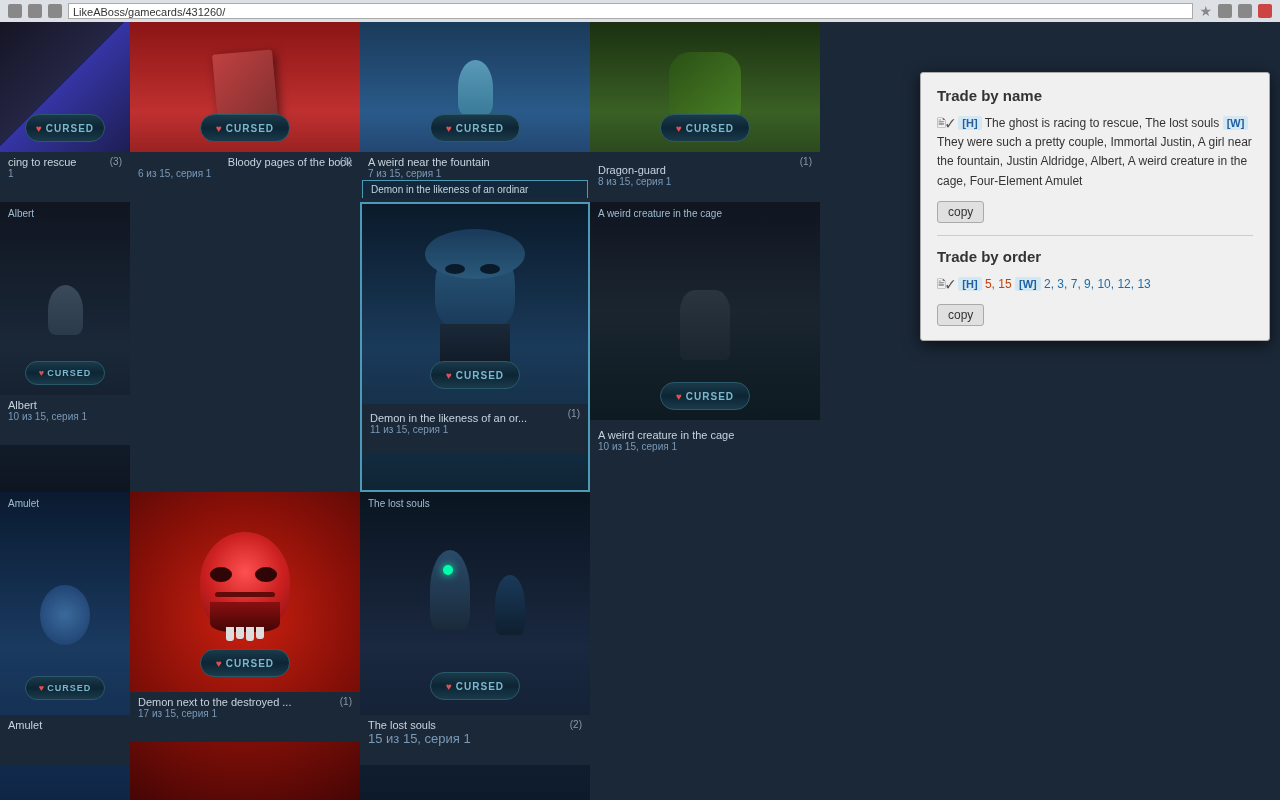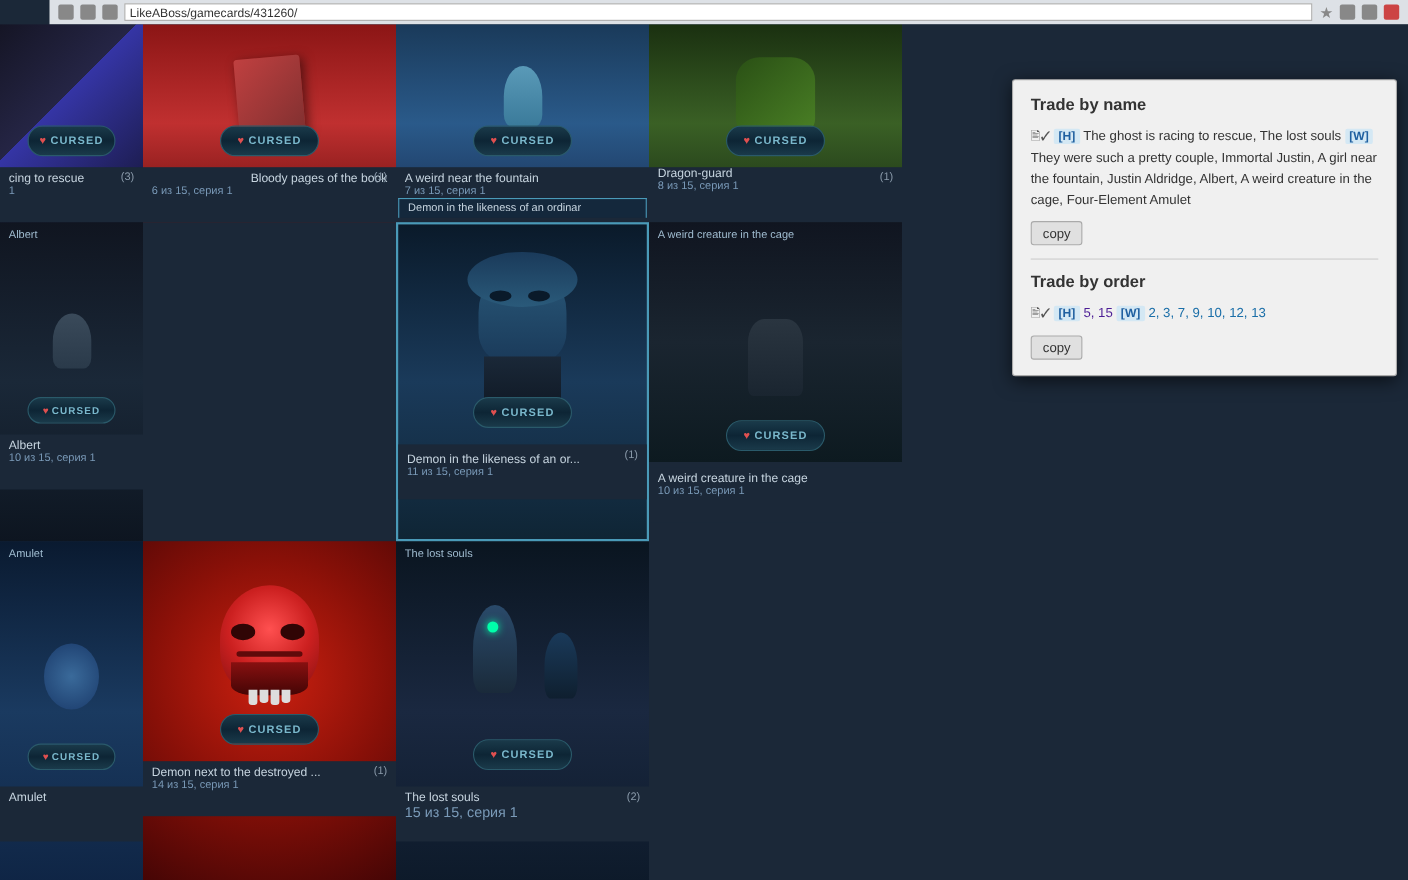--- a/index.html
+++ b/index.html
@@ -20,21 +20,20 @@
       height: 22px;
       display: flex;
       align-items: center;
       padding: 0 8px;
       gap: 6px;
       position: absolute;
       top: 0;
       left: 0;
       right: 0;
       z-index: 100;
-      margin-left: 45px;
     }
     .browser-bar .url {
       flex: 1;
       background: white;
       height: 16px;
       font-size: 11px;
       color: #333;
       padding: 0 4px;
       line-height: 16px;
       border: 1px solid #aaa;
@@ -170,21 +169,21 @@
     </div>
 
     <div style="position:absolute; top:0; left:590px; width:230px; height:180px; background:linear-gradient(180deg,#1a3010,#3a6025,#1a2f15);">
       <div style="width:100%; height:130px; display:flex; align-items:center; justify-content:center; position:relative;">
         <div style="width:60px; height:70px; background:linear-gradient(135deg,#2a5015,#4a8025); border-radius:30% 30% 20% 20%; transform:scaleX(1.2);"></div>
         <div style="position:absolute; bottom:10px; left:50%; transform:translateX(-50%); width:90px; height:28px; background:linear-gradient(180deg,#1a3a4a,#0d2535,#1a3a4a); border:1px solid #2a5a6a; border-radius:14px; display:flex; align-items:center; justify-content:center; gap:4px;">
           <span style="color:#e05050; font-size:10px;">♥</span>
           <span style="font-size:10px; font-weight:bold; color:#7ab8cc; letter-spacing:1px;">CURSED</span>
         </div>
       </div>
-      <div style="background:#1b2838; padding:0 8px; height:50px; position:relative;">
+      <div style="background:#1b2838; padding:12px 8px; height:50px; position:relative;">
         <div style="font-size:11px; color:#c6d4df;">Dragon-guard</div>
         <div style="font-size:10px; color:#7a9ab8;">8 из 15, серия 1</div>
         <div style="position:absolute; top:4px; right:8px; font-size:10px; color:#8a9aaa;">(1)</div>
       </div>
     </div>
 
     <div style="position:absolute; top:180px; left:0; width:130px; height:290px; overflow:hidden; background:linear-gradient(180deg,#101520,#1a2838,#0d1520);">
       <div style="padding:6px 8px; font-size:10px; color:#a0bcd0;">Albert</div>
       <div style="width:100%; height:170px; display:flex; align-items:center; justify-content:center; position:relative;">
         <div style="width:35px; height:50px; background:linear-gradient(180deg,#3a4a5a,#2a3a4a); border-radius:50% 50% 20% 20%;"></div>
@@ -268,21 +267,21 @@
             <div style="width:8px; height:12px; background:#ddd; border-radius:0 0 3px 3px;"></div>
           </div>
         </div>
         <div style="position:absolute; bottom:15px; left:50%; transform:translateX(-50%); width:90px; height:28px; background:linear-gradient(180deg,#1a3a4a,#0d2535,#1a3a4a); border:1px solid #2a5a6a; border-radius:14px; display:flex; align-items:center; justify-content:center; gap:4px;">
           <span style="color:#e05050; font-size:10px;">♥</span>
           <span style="font-size:10px; font-weight:bold; color:#7ab8cc; letter-spacing:1px;">CURSED</span>
         </div>
       </div>
       <div style="background:#1b2838; padding:4px 8px; height:50px; position:relative;">
         <div style="font-size:11px; color:#c6d4df; white-space:nowrap; overflow:hidden; text-overflow:ellipsis;">Demon next to the destroyed ...</div>
-        <div style="font-size:10px; color:#7a9ab8;">14 из 15, серия 1</div>
+        <div style="font-size:10px; color:#7a9ab8;">17 из 15, серия 1</div>
         <div style="position:absolute; top:4px; right:8px; font-size:10px; color:#8a9aaa;">(1)</div>
       </div>
     </div>
 
     <div style="position:absolute; top:470px; left:360px; width:230px; height:310px; background:linear-gradient(180deg,#0a1520,#1a2840,#0d1a2a);">
       <div style="padding:6px 8px; font-size:10px; color:#a0bcd0;">The lost souls</div>
       <div style="width:100%; height:200px; display:flex; align-items:center; justify-content:center; position:relative; overflow:hidden;">
 
         <div style="position:relative; width:120px; height:140px;">
 
@@ -320,21 +319,21 @@
 
     <button class="copy-btn">copy</button>
 
     <div class="trade-divider"></div>
 
     <h3>Trade by order</h3>
 
     <div class="trade-order-text">
       <span style="color:#555; font-size:11px;">🖹✓</span>
       <span style="background:#d4e8f4; color:#2060a0; padding:1px 4px; border-radius:2px; font-weight:bold; font-size:11px;">[H]</span>
-      <span style="color:#4c1d95;"> 5, 15 </span>
+      <span style="color:#c2410c;"> 5, 15 </span>
       <span style="background:#d4e8f4; color:#2060a0; padding:1px 4px; border-radius:2px; font-weight:bold; font-size:11px;">[W]</span>
       <span style="color:#1a6ea8;"> 2, 3, 7, 9, 10, 12, 13</span>
     </div>
 
     <button class="copy-btn">copy</button>
   </div>
 
 </div>
 
 </body></html>

